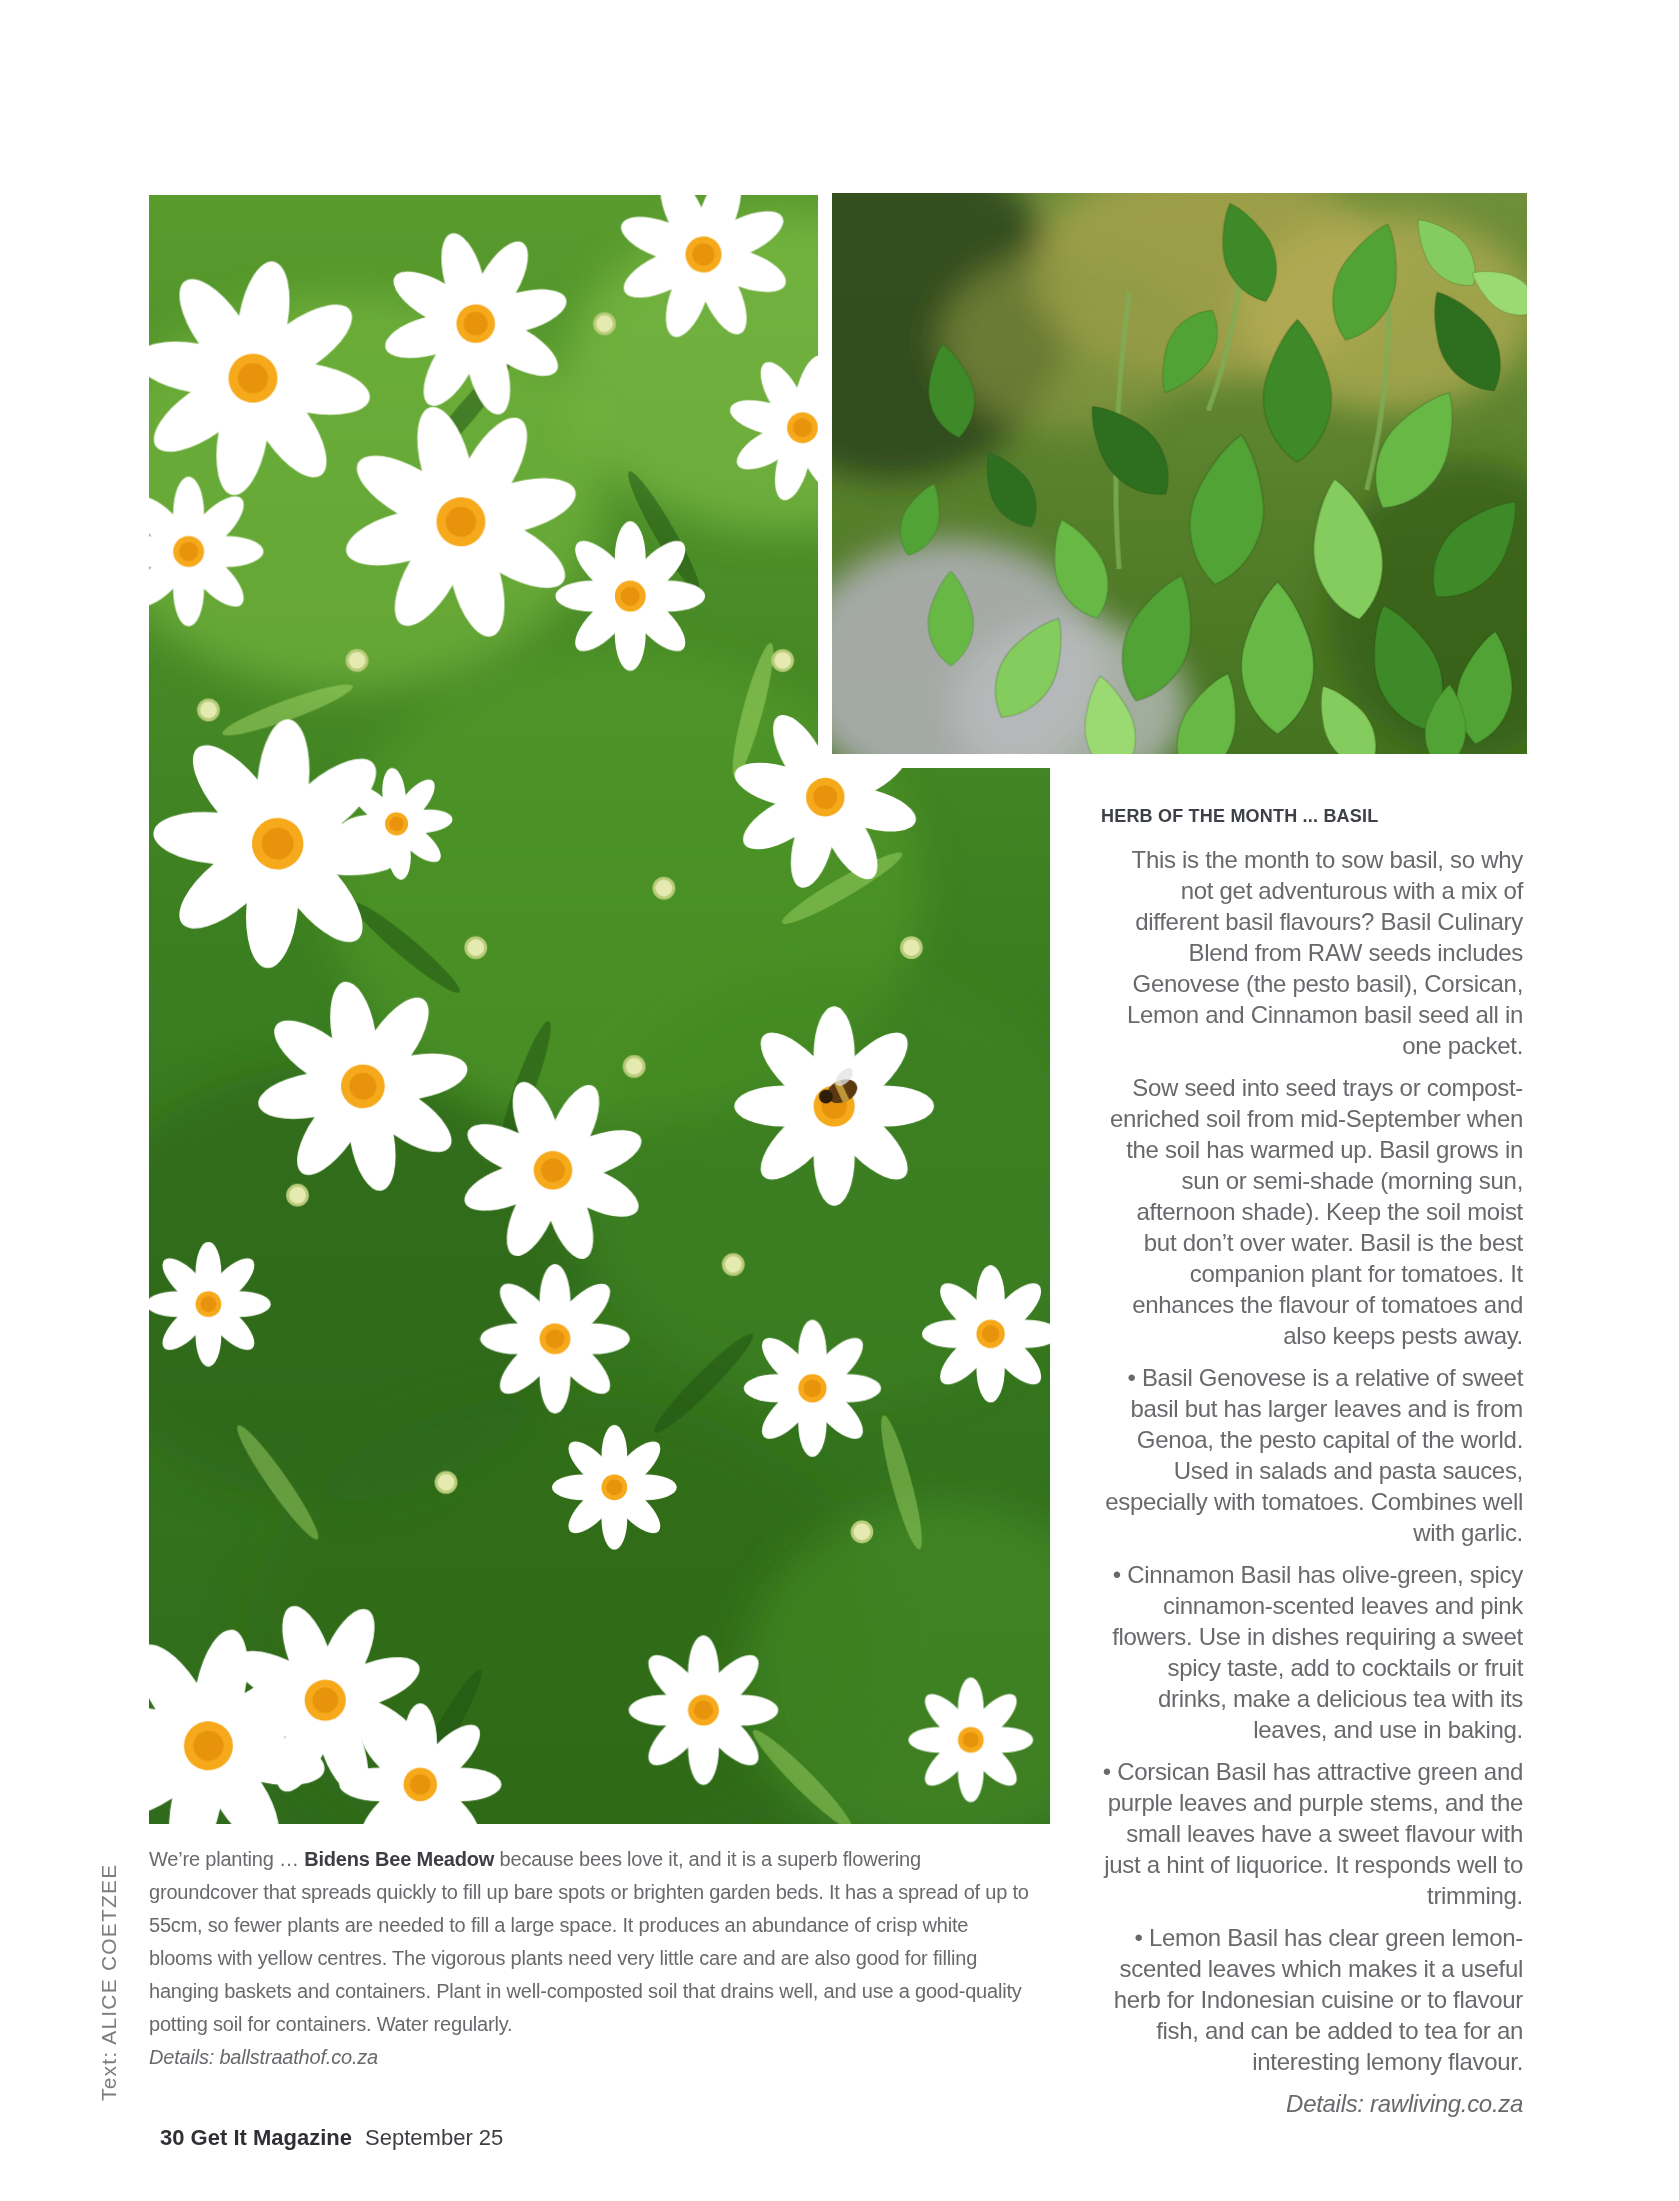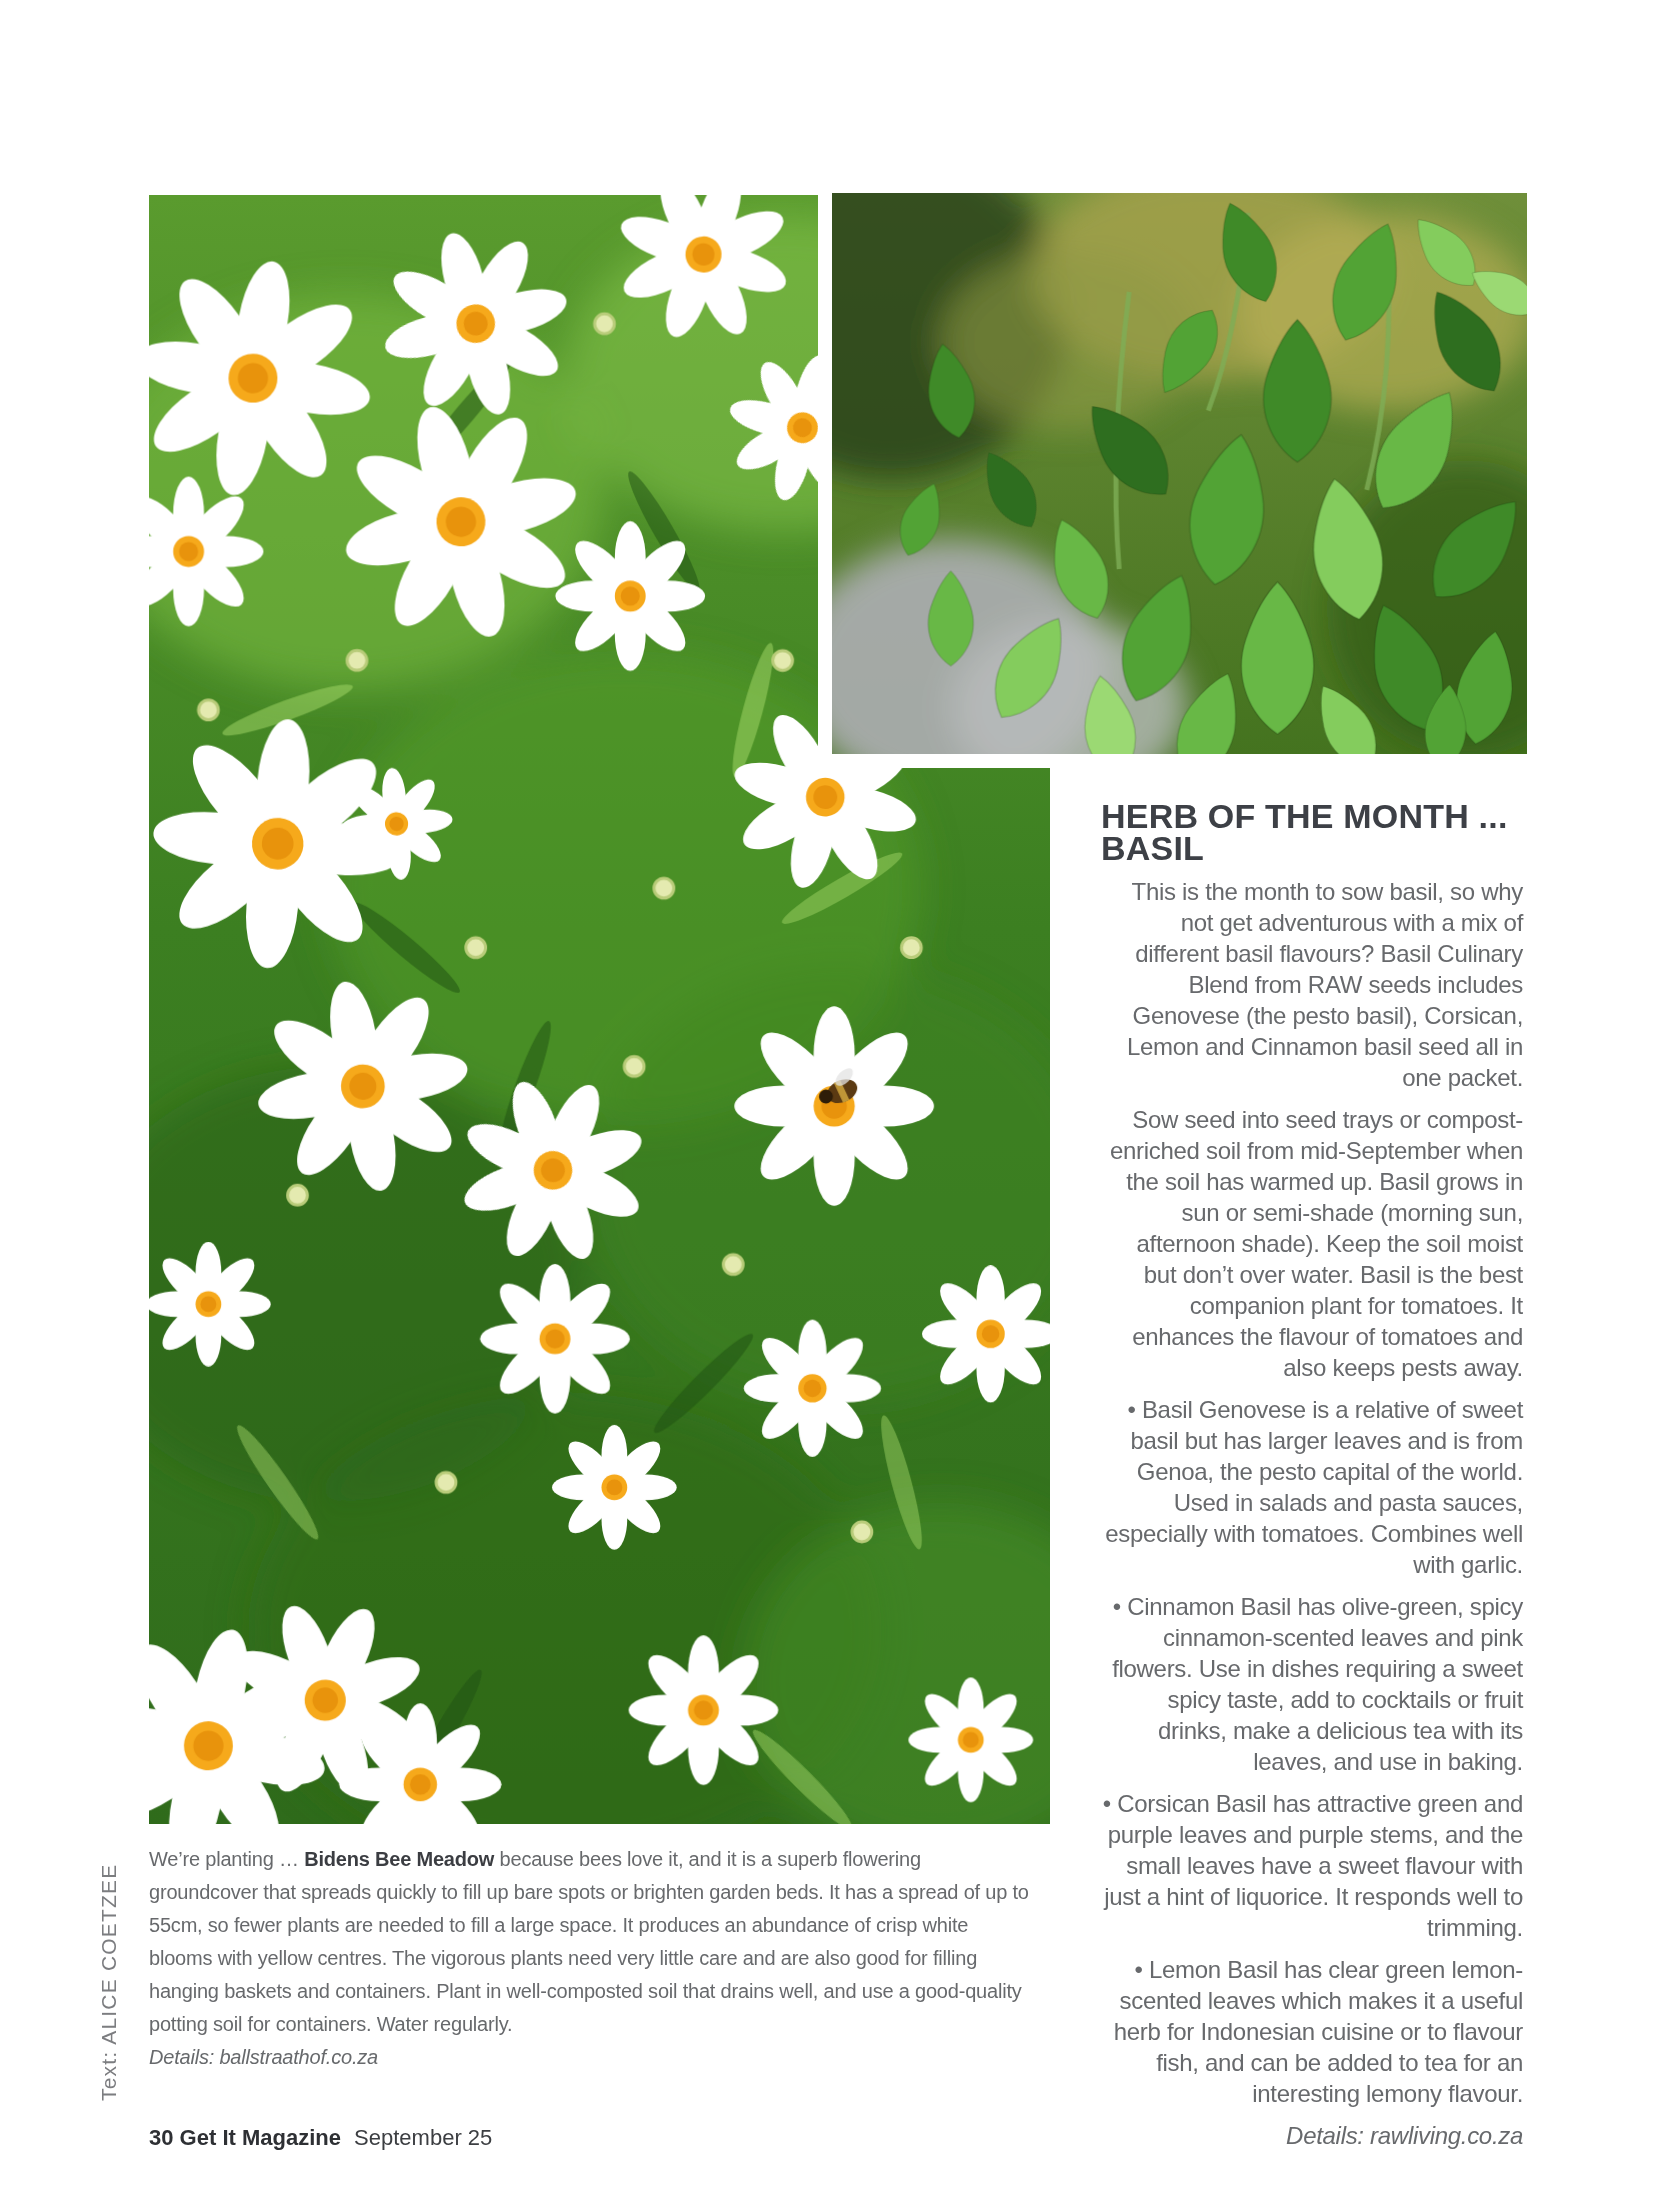--- a/index.html
+++ b/index.html
@@ -16,40 +16,40 @@
   .flower-photo{left:149px;top:195px;width:901px;height:1629px;}
   .basil-frame{
     position:absolute;left:818px;top:193px;width:709px;height:575px;
     background:#ffffff;padding:0 0 14px 14px;box-sizing:border-box;
   }
   .basil-photo{position:relative;width:695px;height:561px;overflow:hidden;}
   .basil-photo svg{display:block;width:100%;height:100%;}
 
   .herb-column{position:absolute;left:1101px;top:800px;width:422px;color:#67696c;}
   .herb-column h2{
-    margin:0 0 12px 0;font-size:34px;line-height:32px;font-weight:bold;
+    margin:0 0 12px 0;font-size:18px;line-height:32px;font-weight:bold;
     color:#3d4046;letter-spacing:0.2px;
   }
   .herb-column p{
     margin:0 0 11px 0;font-size:24px;line-height:31px;letter-spacing:-0.3px;text-align:right;
   }
   .details{font-style:italic;}
 
   .intro-block{position:absolute;left:149px;top:1843px;width:883px;color:#67696c;}
   .intro-block p{margin:0;font-size:20px;line-height:33px;letter-spacing:-0.2px;}
   .intro-block .hl{font-weight:bold;color:#3b3d42;}
   .intro-block .details{margin-top:0;}
 
   .credit{
     position:absolute;left:97px;top:2101px;
     transform:rotate(-90deg);transform-origin:0 0;
     font-size:21px;letter-spacing:1.2px;color:#7c7d80;white-space:nowrap;
   }
 
-  .footer{position:absolute;left:149px;top:2125px;font-size:22px;color:#2e3034;white-space:nowrap;}
+  .footer{position:absolute;left:160px;top:2125px;font-size:22px;color:#2e3034;white-space:nowrap;}
   .footer .b{font-weight:bold;}
   .footer .issue{font-weight:normal;color:#3c3e42;margin-left:7px;}
 </style>
 </head>
 <body>
 
 <div class="page">
 
   <div class="photo flower-photo">
     <svg viewBox="0 0 910 1645" preserveAspectRatio="none">

